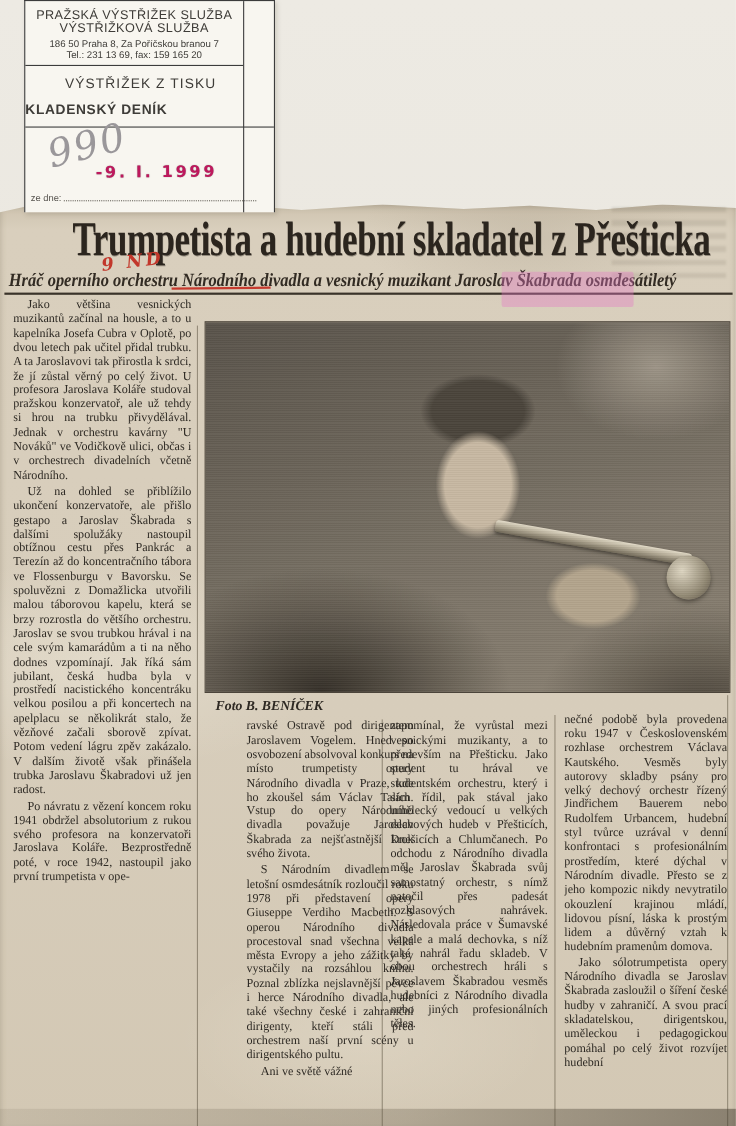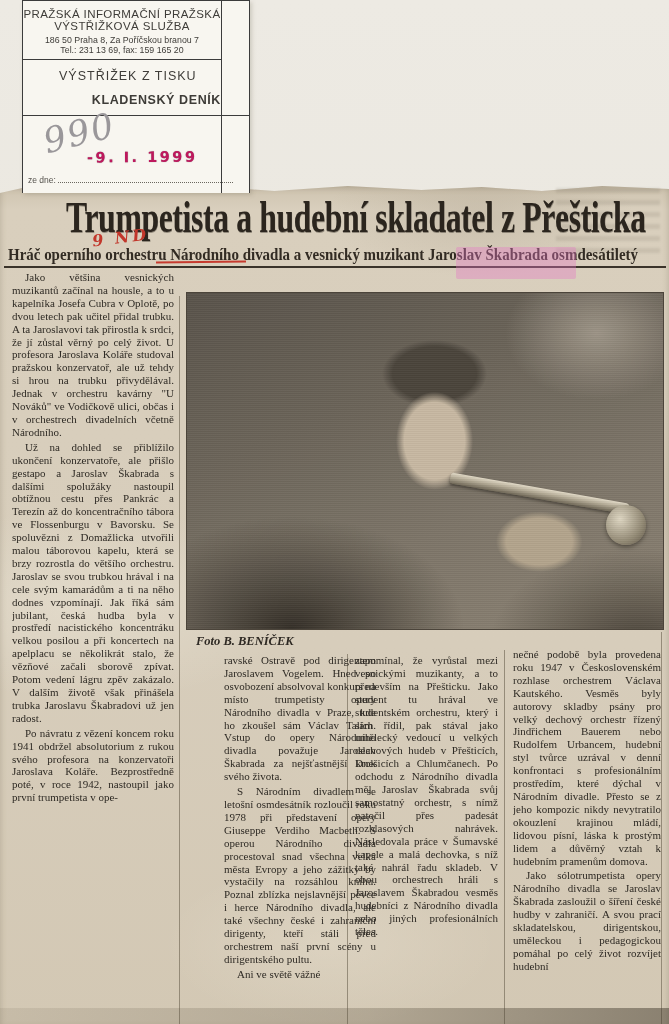--- a/index.html
+++ b/index.html
@@ -18,21 +18,21 @@
   }
   .slip-cell{position:absolute;left:0;top:0;width:198px;text-align:center;}
   .slip-vline{position:absolute;left:198px;top:0;bottom:0;width:0;border-left:1.5px solid #3c3c3c;}
   .slip-hline1{position:absolute;left:0;top:58px;width:198px;height:0;border-top:1.5px solid #3c3c3c;}
   .slip-hline2{position:absolute;left:0;top:114px;width:226px;height:0;border-top:1.5px solid #3c3c3c;}
   .slip-l1{margin-top:7px;font-size:11.5px;letter-spacing:.4px;}
   .slip-l2{font-size:11.5px;letter-spacing:.4px;}
   .slip-addr{margin-top:3px;font-size:8.8px;}
   .slip-tel{font-size:8.8px;}
   .slip-sec{position:absolute;left:16px;top:68px;width:198px;text-align:left;font-size:12.5px;letter-spacing:1px;margin-left:20px;}
-  .slip-src{position:absolute;left:0;top:92px;width:198px;text-align:right;font-size:12.5px;font-weight:bold;letter-spacing:.6px;}
+  .slip-src{position:absolute;left:0;top:92px;width:198px;text-align:left;font-size:12.5px;font-weight:bold;letter-spacing:.6px;}
   .hand-990{
     position:absolute;left:20px;top:112px;
     font-family:"DejaVu Serif", serif;font-style:italic;font-size:35px;
     color:#9a979a;transform:rotate(-14deg);letter-spacing:2px;
   }
   .date-stamp{
     position:absolute;left:64px;top:148px;
     font-family:"DejaVu Sans", sans-serif;font-size:14.5px;font-weight:bold;
     color:#be185d;letter-spacing:2.5px;transform:rotate(-.5deg);
     text-shadow:0 0 1px rgba(70,68,66,.6);white-space:nowrap;
@@ -55,21 +55,21 @@
     position:absolute;left:556px;top:188px;width:104px;height:72px;
     background:repeating-linear-gradient(180deg, rgba(110,100,85,.14) 0 5px, transparent 5px 12px);
     filter:blur(1.2px);
   }
   .headline{position:absolute;left:26px;top:196px;width:643px;white-space:nowrap;margin-left:40px;}
   .headline-inner{
     display:inline-block;transform:scaleX(.72);transform-origin:0 50%;
     font-weight:bold;font-size:44px;line-height:1.0;color:#2b251e;
     letter-spacing:-.5px;text-shadow:.5px .5px 0 rgba(43,37,30,.4);
   }
-  .subhead{position:absolute;left:8px;top:245px;width:660px;white-space:nowrap;}
+  .subhead{position:absolute;left:8px;top:245px;width:660px;white-space:nowrap;font-style:italic;}
   .subhead-inner{
     display:inline-block;transform:scaleX(.88);transform-origin:0 50%;
     font-weight:bold;font-size:17px;color:#322b23;
   }
   .subhead-rule{position:absolute;left:4px;top:266px;width:662px;height:2px;background:#3a332a;}
   .red-note{
     position:absolute;left:92px;top:228px;color:#c2372b;
     font-family:"DejaVu Serif", serif;font-style:italic;font-size:16px;
     transform:rotate(-7deg);letter-spacing:3px;font-weight:bold;
   }
@@ -133,21 +133,21 @@
   }
 </style>
 </head>
 <body>
 
 <div class="newsprint"></div>
 <div class="print-smudge"></div>
 
 <div class="slip">
   <div class="slip-cell">
-    <div class="slip-l1">PRAŽSKÁ INFORMAČNÍ PRAŽSKÁ</div>
+    <div class="slip-l1">PRAŽSKÁ VÝSTŘIŽEK SLUŽBA</div>
     <div class="slip-l2">VÝSTŘIŽKOVÁ SLUŽBA</div>
     <div class="slip-addr">186 50 Praha 8, Za Poříčskou branou 7</div>
     <div class="slip-tel">Tel.: 231 13 69, fax: 159 165 20</div>
   </div>
   <div class="slip-hline1"></div>
   <div class="slip-sec">VÝSTŘIŽEK Z TISKU</div>
   <div class="slip-src">KLADENSKÝ DENÍK</div>
   <div class="slip-hline2"></div>
   <div class="hand-990">990</div>
   <div class="date-stamp">-9. I. 1999</div>

